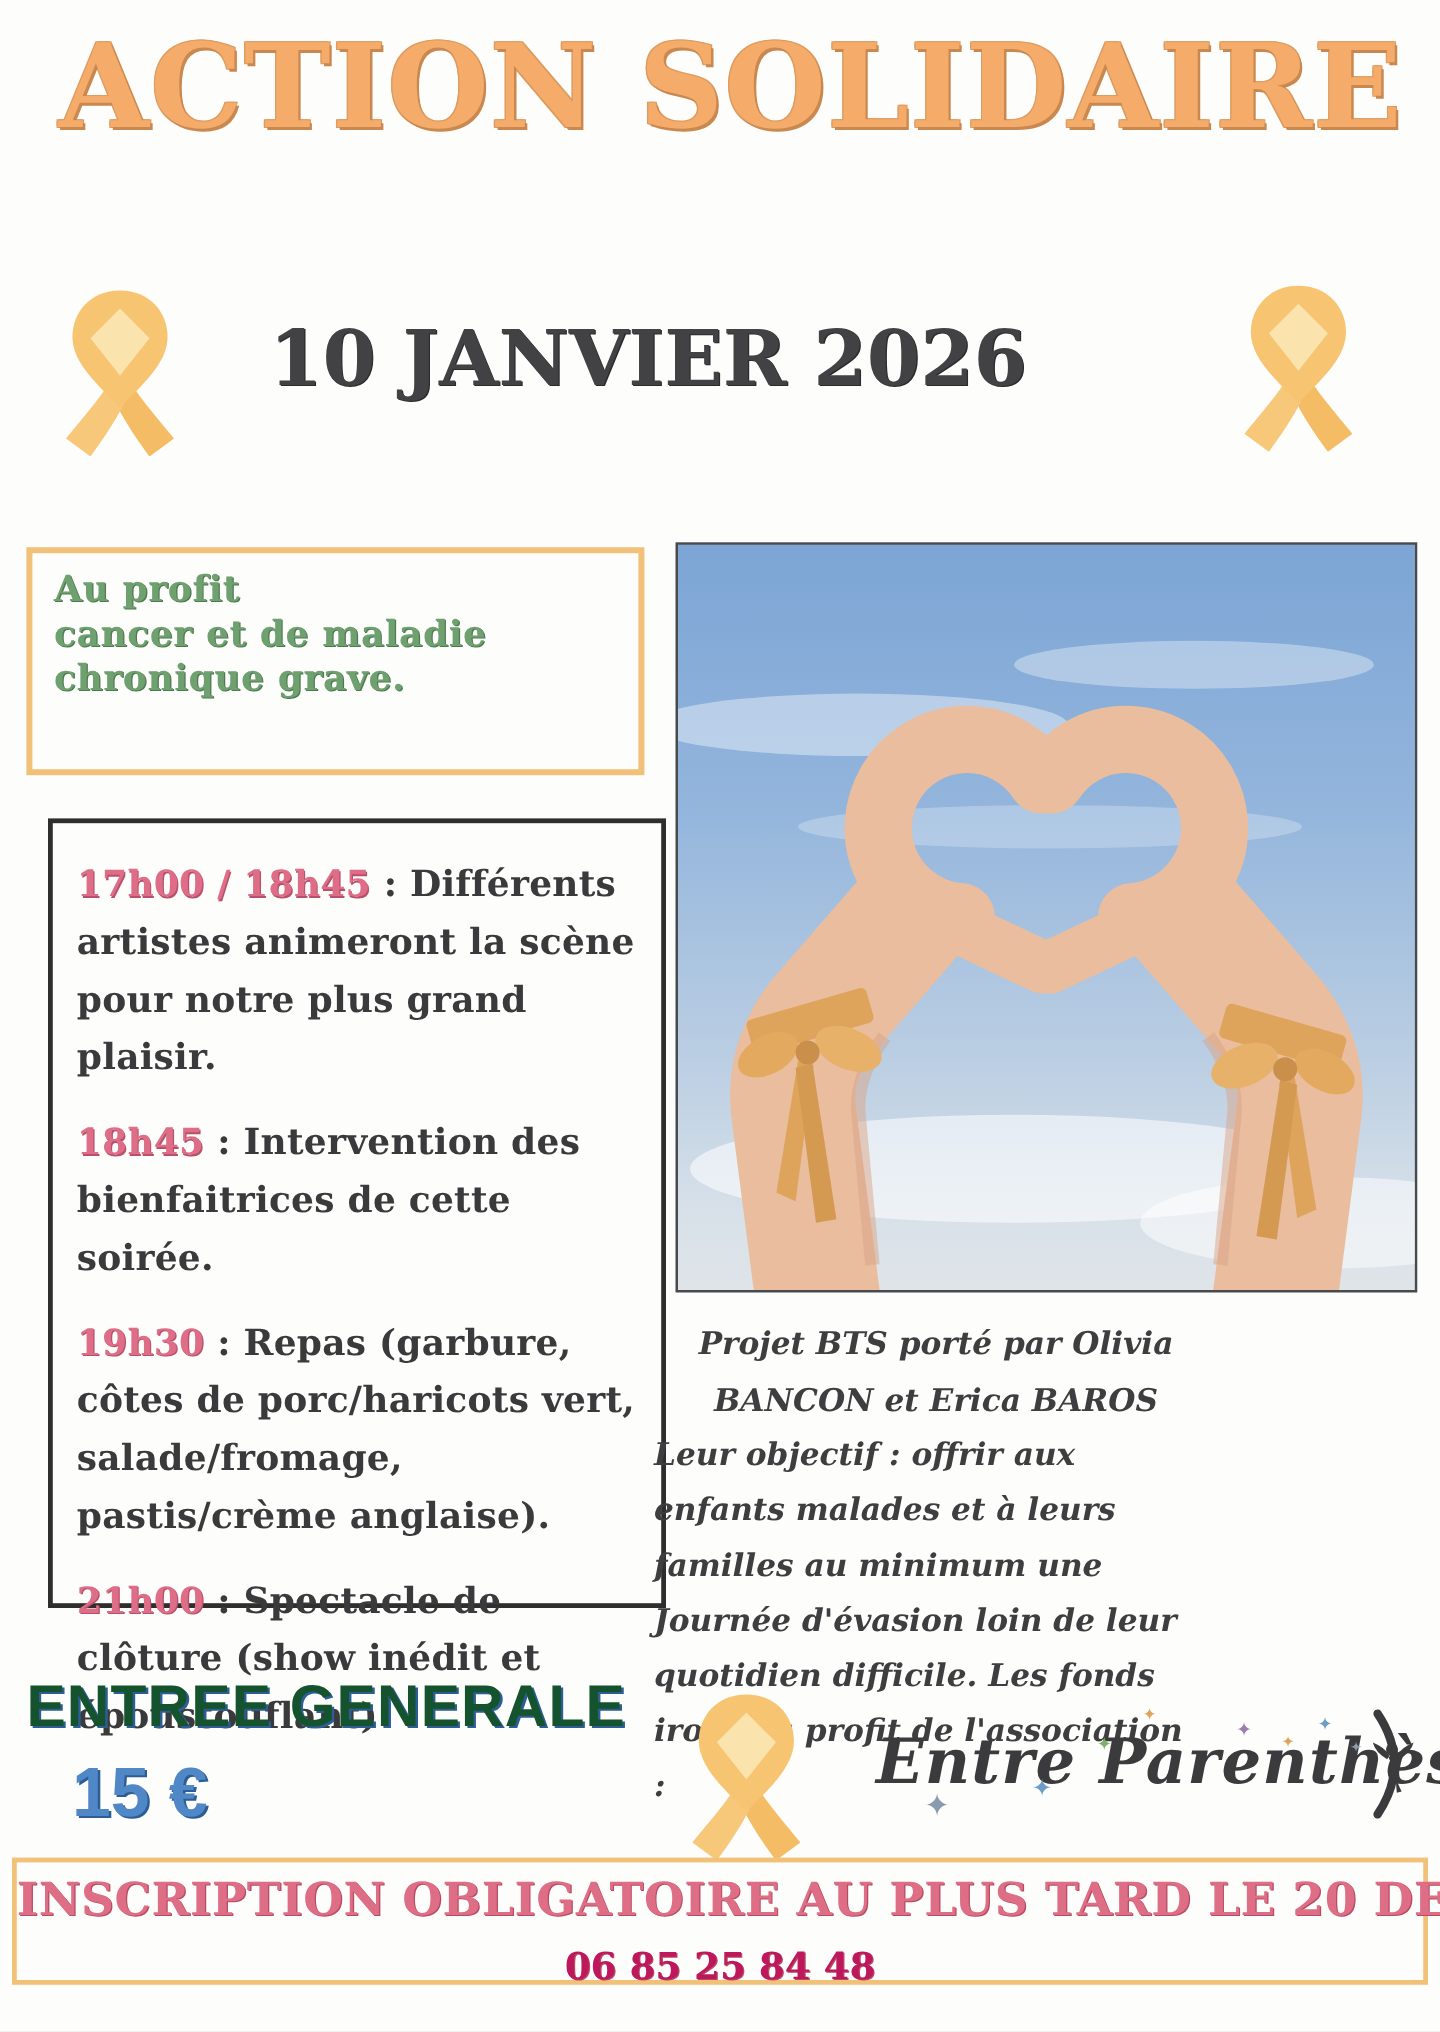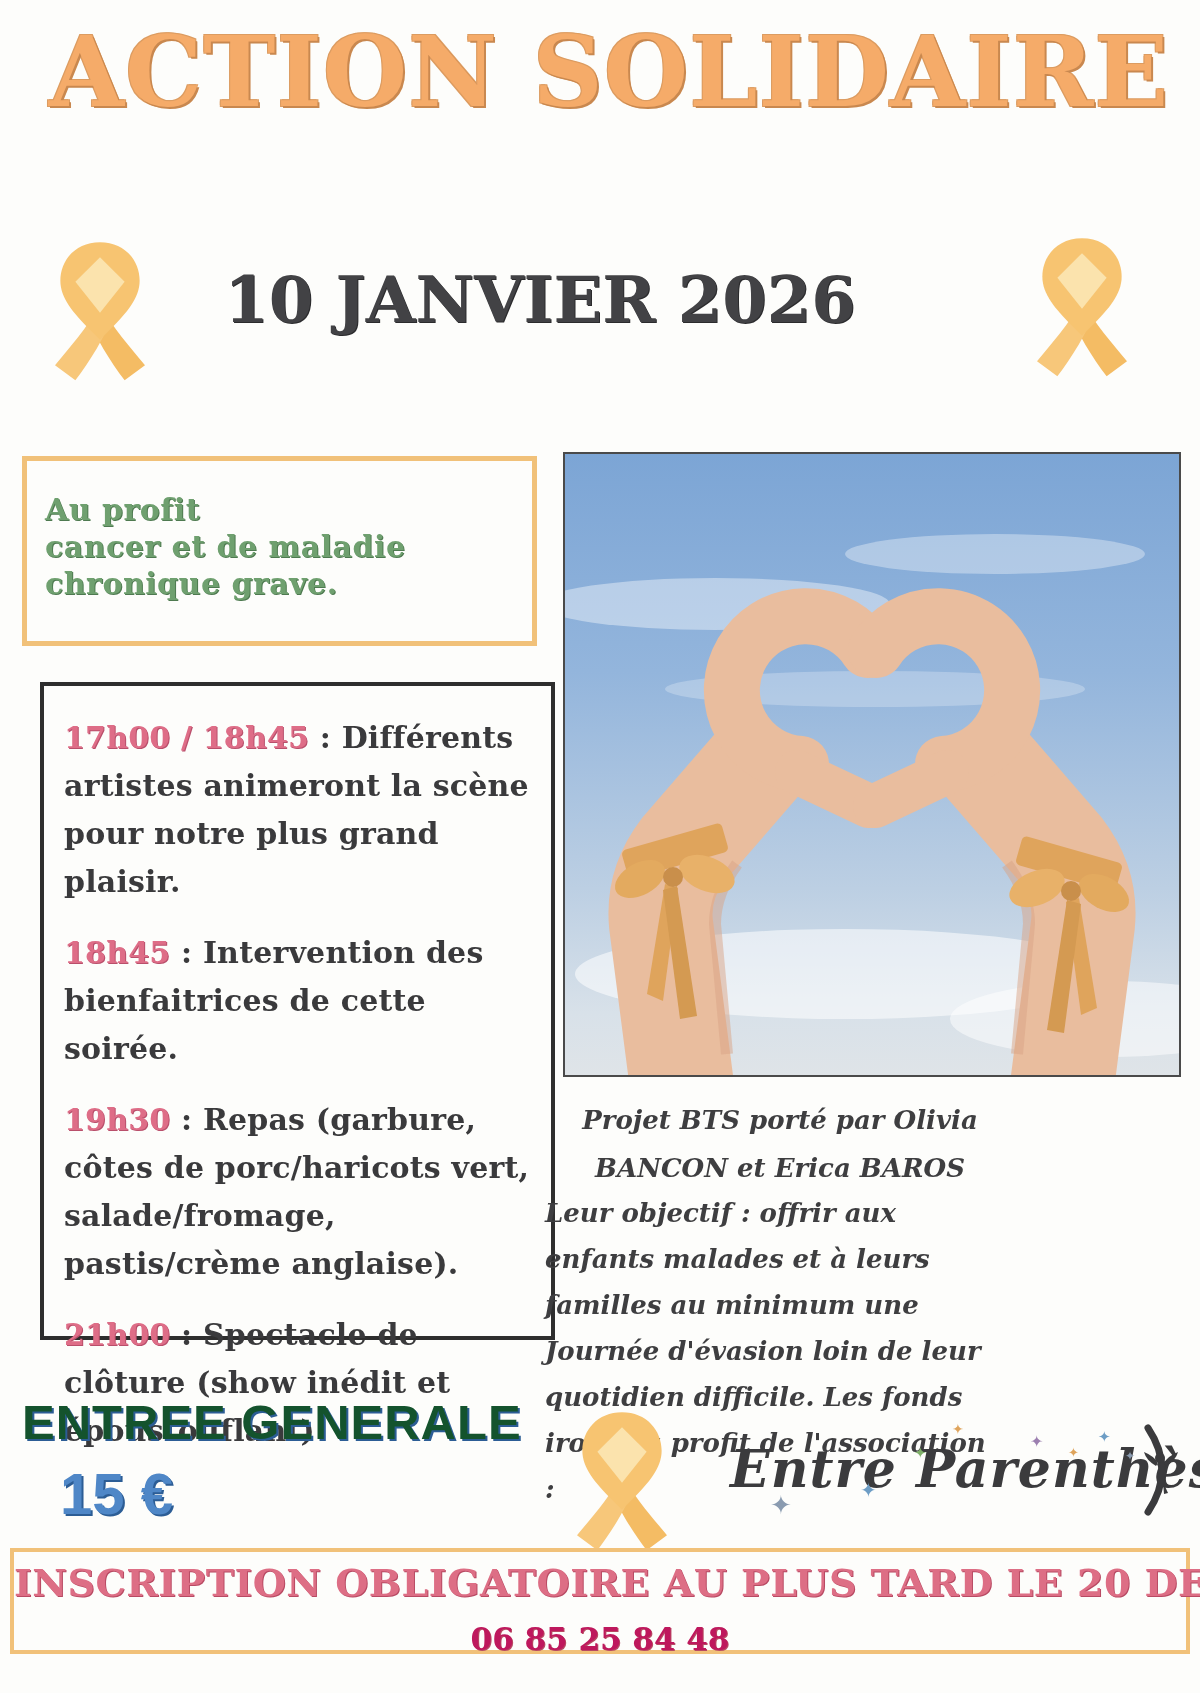--- a/index.html
+++ b/index.html
@@ -34,21 +34,21 @@
   
   .ribbon{width:112px;height:150px;}
   .ribbon-left{top:240px;left:44px;}
   .ribbon-right{top:236px;left:1026px;}
   .ribbon-middle{top:1410px;left:566px;}
 
   
   .beneficiary-box{
     top:456px;left:22px;width:515px;height:190px;
     border:5px solid #F1C179;box-sizing:border-box;
-    padding:30px 18px;
+    padding:12px 18px;
   }
   .beneficiary-line{
     font-size:30px;font-weight:bold;color:#6FA06F;line-height:37px;
     text-shadow:1px 1px 0 #4e7a50;letter-spacing:.5px;
   }
   .schedule-box{
     top:682px;left:40px;width:515px;height:658px;
     border:4px solid #2e2e2e;box-sizing:border-box;
     padding:28px 18px 0 20px;
   }

